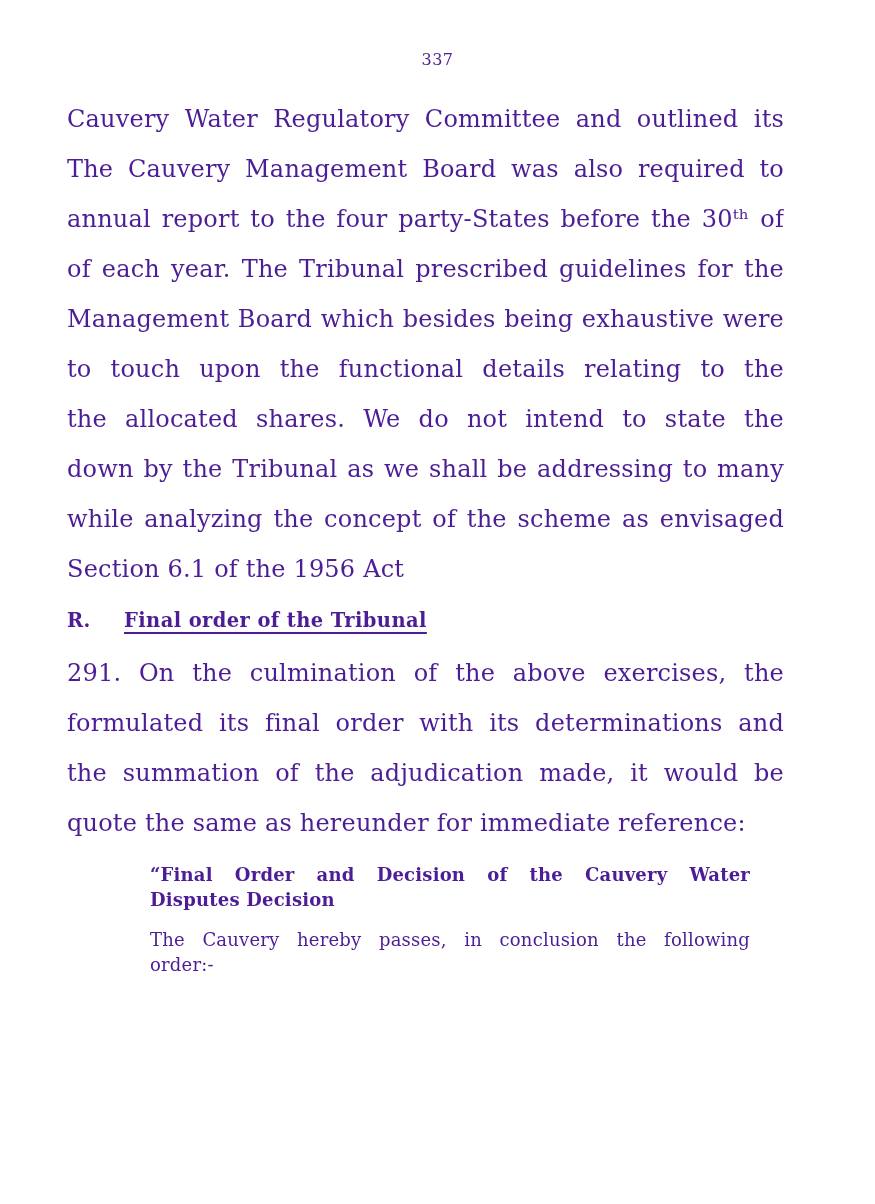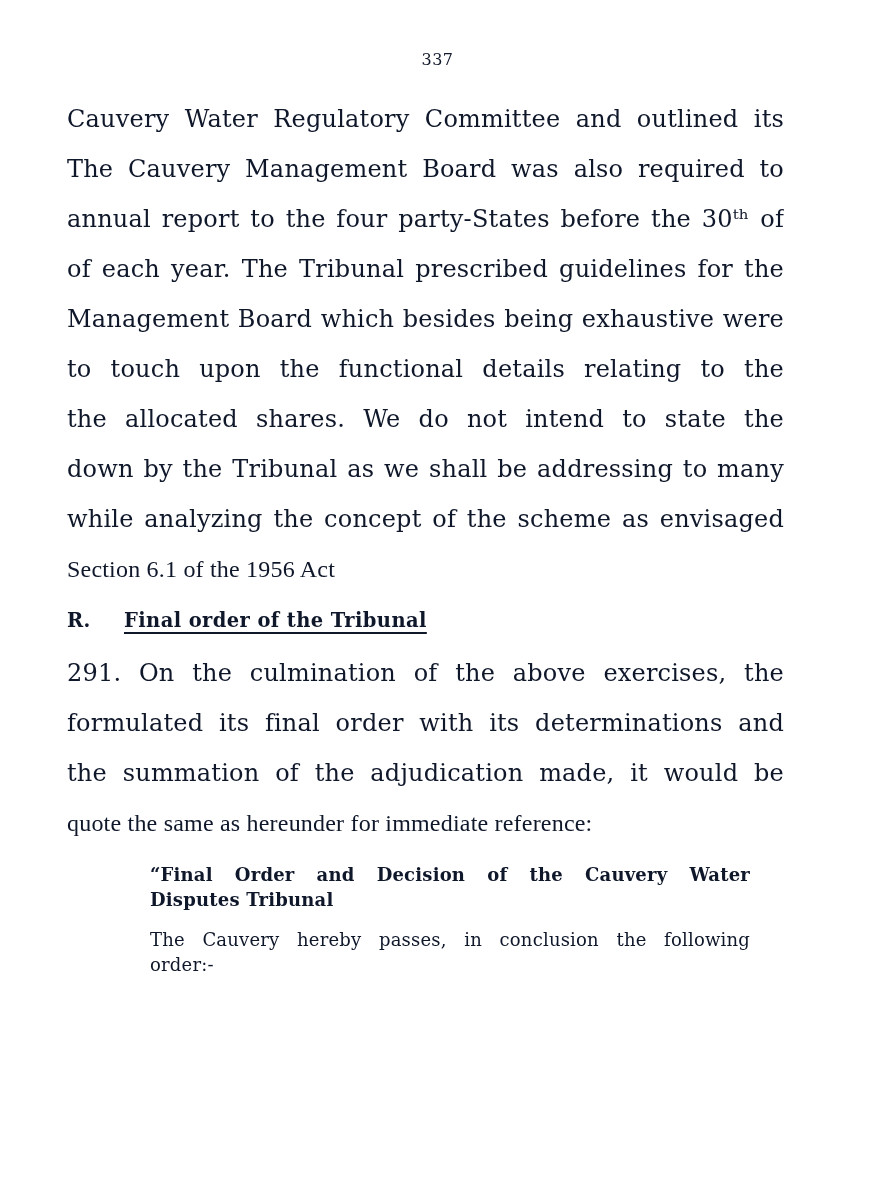--- a/index.html
+++ b/index.html
@@ -3,21 +3,21 @@
 <meta charset="utf-8">
 <style>
   * { margin: 0; padding: 0; box-sizing: border-box; }
   html, body { background: #e8e8e8; }
   .page {
     position: relative;
     width: 875px;
     height: 1204px;
     background: #ffffff;
     font-family: "DejaVu Serif", "Liberation Serif", serif;
-    color: #0f172a;
+    color: #4c1d95;
     overflow: hidden;
   }
   .page-number {
     position: absolute;
     top: 50px;
     left: 0;
     width: 100%;
     text-align: center;
     font-size: 16px;
     letter-spacing: 0.5px;
@@ -33,21 +33,20 @@
     height: 50px;
     line-height: 50px;
     text-align: justify;
     text-align-last: justify;
     overflow: hidden;
     white-space: nowrap-disabled;
     letter-spacing: 0.2px;
   }
   .line.last {
     text-align-last: left;
-    font-family: Liberation Serif, serif;
   }
   .section-heading {
     display: flex;
     margin-top: 12px;
     margin-bottom: 12px;
     height: 30px;
     line-height: 30px;
     font-weight: bold;
     font-size: 19.5px;
     letter-spacing: 0.4px;
@@ -109,21 +108,21 @@
     <div>
       <div class="line">291. On  the  culmination  of  the  above  exercises,  the  Tribunal</div>
       <div class="line">formulated its final order with its determinations and directions on</div>
       <div class="line">the summation of the adjudication made, it would be apposite to</div>
       <div class="line last">quote the same as hereunder for immediate reference:</div>
     </div>
 
     <div class="quote-block">
       <div>
         <div class="quote-line bold">“Final Order and Decision of the Cauvery Water</div>
-        <div class="quote-line bold last">Disputes Tribunal</div>
+        <div class="quote-line bold last">Disputes Decision</div>
       </div>
       <div class="quote-body">
         <div class="quote-line">The Cauvery hereby passes, in conclusion the following</div>
         <div class="quote-line last">order:-</div>
       </div>
     </div>
 
   </div>
 </div>
 

